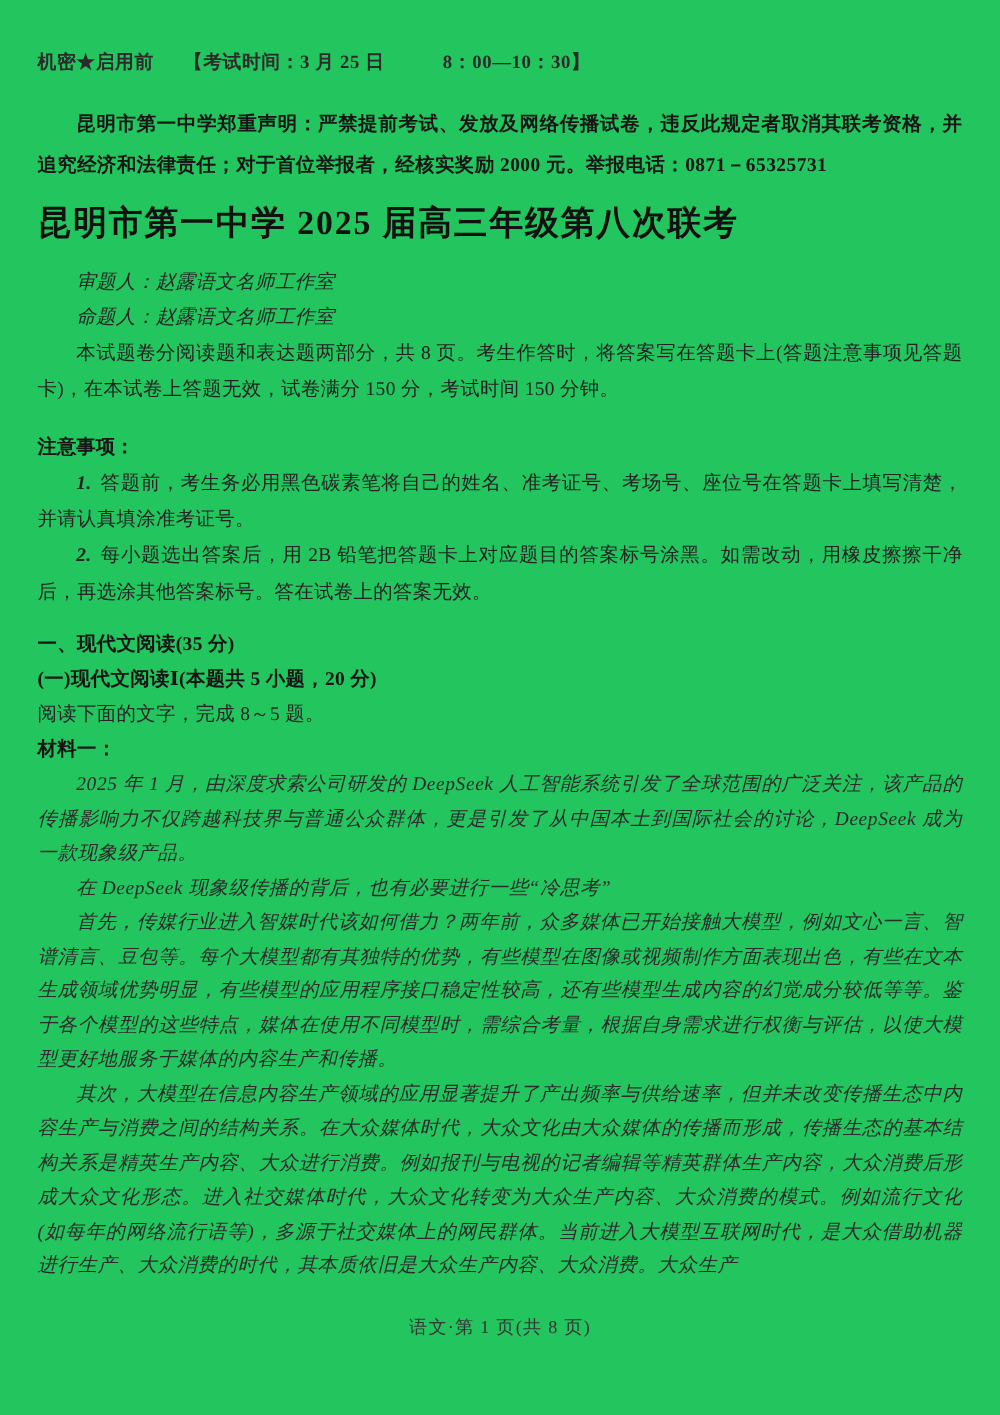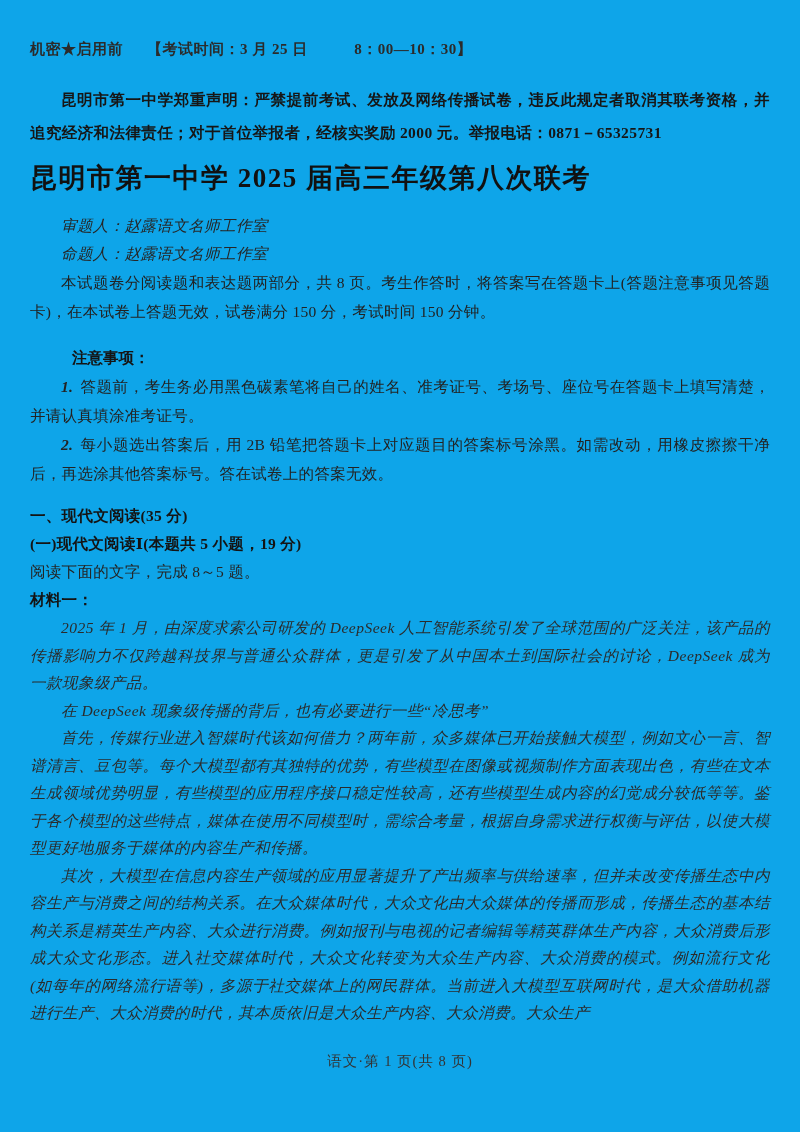--- a/index.html
+++ b/index.html
@@ -5,21 +5,21 @@
   * { margin: 0; padding: 0; box-sizing: border-box; }
   html, body { width: 800px; background: #ffffff; }
   body {
     font-family: "Liberation Serif", "DejaVu Serif", serif;
     -webkit-font-smoothing: antialiased;
   }
   .sheet {
     position: relative;
     width: 800px;
     height: 1132px;
-    background: #0ea5e9;
+    background: #22c55e;
     color: #1e1e1e;
     overflow: hidden;
   }
   .content { padding: 40px 30px 0 30px; }
 
   .topline {
     display: flex;
     align-items: baseline;
     font-size: 15px;
     font-weight: bold;
@@ -74,21 +74,20 @@
     letter-spacing: 0.3px;
     color: #222;
   }
 
   .notices { margin-top: 17px; }
   .notices-heading {
     font-weight: bold;
     font-size: 15.5px;
     line-height: 29px;
     color: #151515;
-    margin-left: 42px;
   }
   .notice-item {
     font-size: 15.5px;
     line-height: 29px;
     text-align: justify;
     text-indent: 2em;
     letter-spacing: 0.3px;
     color: #232323;
   }
   .notice-num {
@@ -155,21 +154,21 @@
     </div>
 
     <div class="notices">
       <p class="notices-heading">注意事项：</p>
       <p class="notice-item"><span class="notice-num">1.</span><span>答题前，考生务必用黑色碳素笔将自己的姓名、准考证号、考场号、座位号在答题卡上填写清楚，并请认真填涂准考证号。</span></p>
       <p class="notice-item"><span class="notice-num">2.</span><span>每小题选出答案后，用 2B 铅笔把答题卡上对应题目的答案标号涂黑。如需改动，用橡皮擦擦干净后，再选涂其他答案标号。答在试卷上的答案无效。</span></p>
     </div>
 
     <div class="section">
       <p class="section-heading">一、现代文阅读(35 分)</p>
-      <p class="subsection-heading">(一)现代文阅读Ⅰ(本题共 5 小题，19 分)</p>
+      <p class="subsection-heading">(一)现代文阅读Ⅰ(本题共 5 小题，20 分)</p>
       <p class="instruction">阅读下面的文字，完成 8～5 题。</p>
       <p class="material-label">材料一：</p>
     </div>
 
     <div class="material">
       <p class="material-para">2025 年 1 月，由深度求索公司研发的 DeepSeek 人工智能系统引发了全球范围的广泛关注，该产品的传播影响力不仅跨越科技界与普通公众群体，更是引发了从中国本土到国际社会的讨论，DeepSeek 成为一款现象级产品。</p>
       <p class="material-para">在 DeepSeek 现象级传播的背后，也有必要进行一些“冷思考”</p>
       <p class="material-para">首先，传媒行业进入智媒时代该如何借力？两年前，众多媒体已开始接触大模型，例如文心一言、智谱清言、豆包等。每个大模型都有其独特的优势，有些模型在图像或视频制作方面表现出色，有些在文本生成领域优势明显，有些模型的应用程序接口稳定性较高，还有些模型生成内容的幻觉成分较低等等。鉴于各个模型的这些特点，媒体在使用不同模型时，需综合考量，根据自身需求进行权衡与评估，以使大模型更好地服务于媒体的内容生产和传播。</p>
       <p class="material-para">其次，大模型在信息内容生产领域的应用显著提升了产出频率与供给速率，但并未改变传播生态中内容生产与消费之间的结构关系。在大众媒体时代，大众文化由大众媒体的传播而形成，传播生态的基本结构关系是精英生产内容、大众进行消费。例如报刊与电视的记者编辑等精英群体生产内容，大众消费后形成大众文化形态。进入社交媒体时代，大众文化转变为大众生产内容、大众消费的模式。例如流行文化(如每年的网络流行语等)，多源于社交媒体上的网民群体。当前进入大模型互联网时代，是大众借助机器进行生产、大众消费的时代，其本质依旧是大众生产内容、大众消费。大众生产</p>
     </div>

